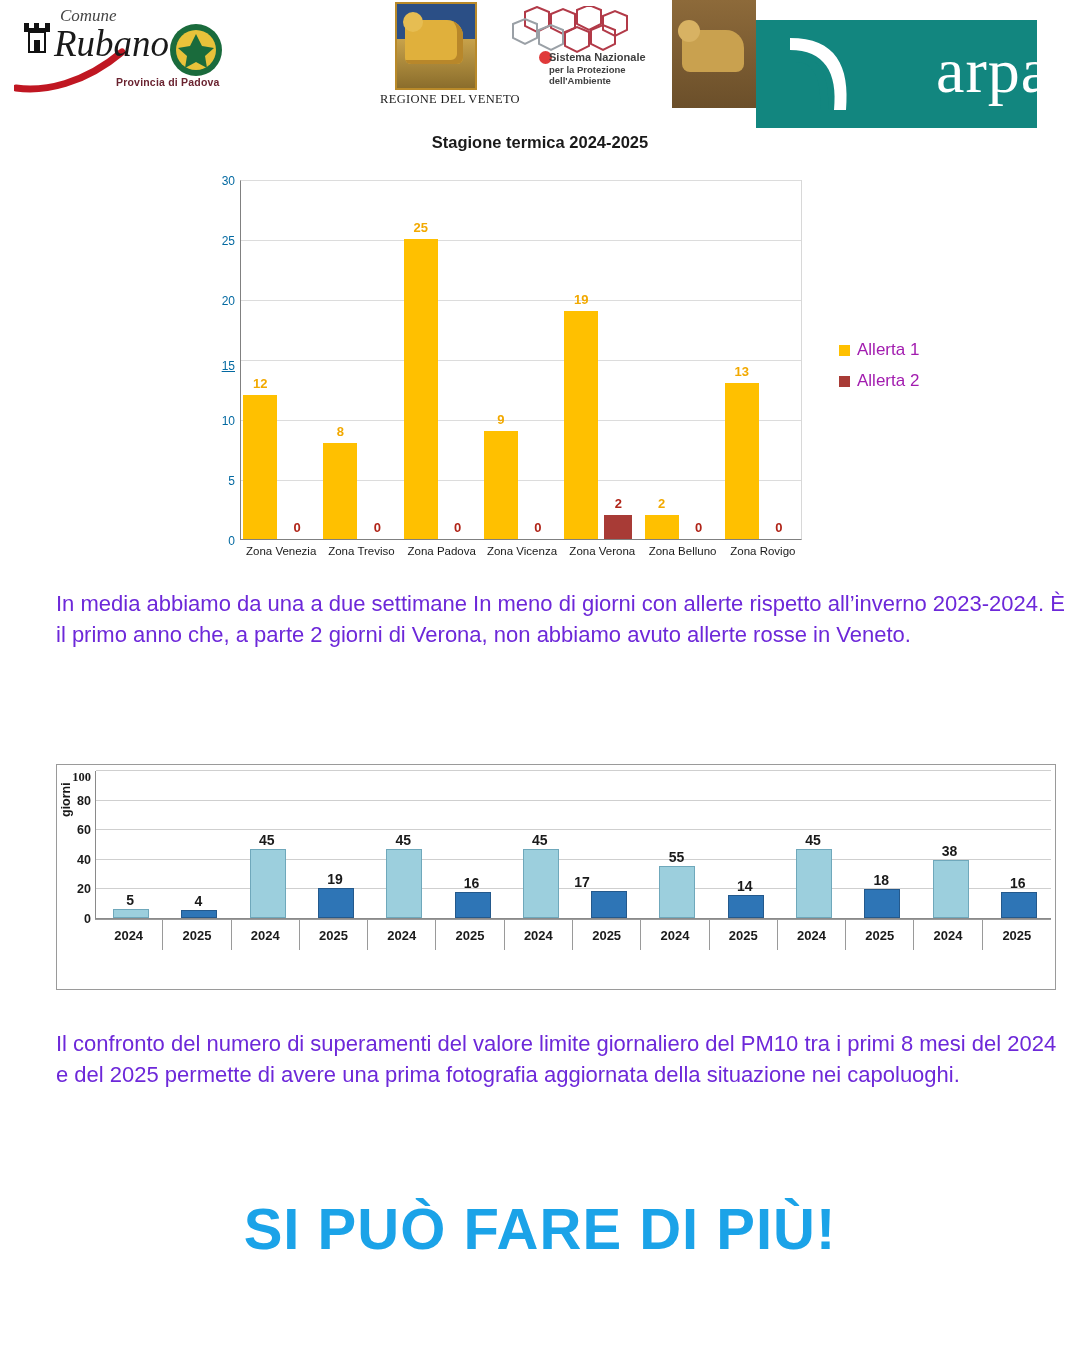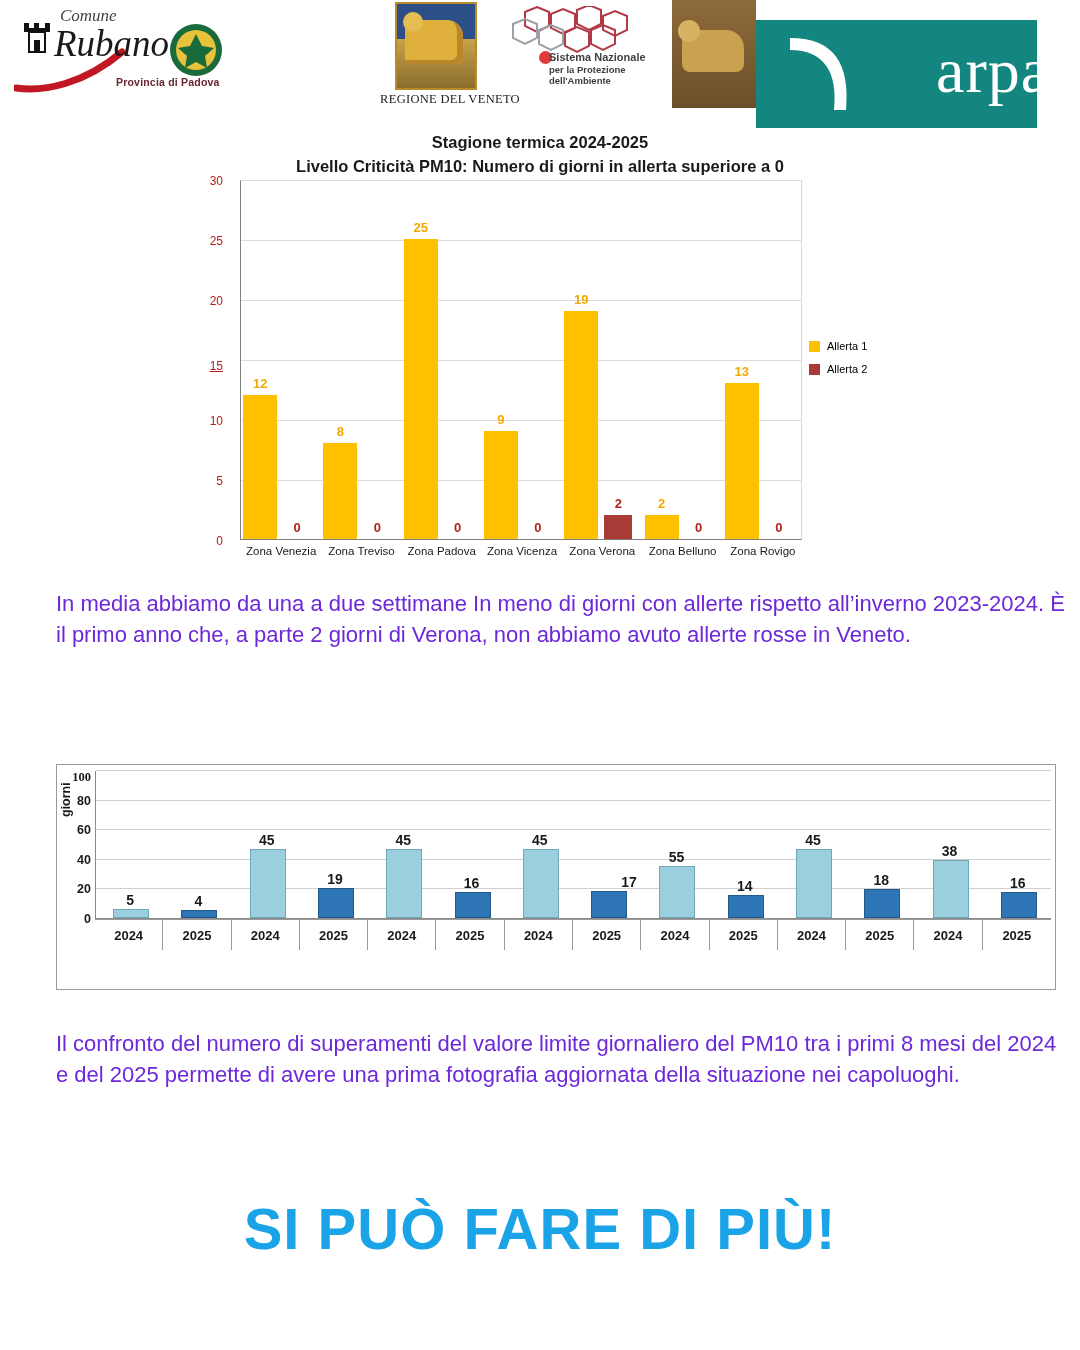--- a/index.html
+++ b/index.html
@@ -111,41 +111,41 @@
     font-size:16.5px;font-weight:bold;color:#1a1a1a;line-height:24px;
   }
   .c1-plot{
     position:absolute;left:240px;top:62px;width:562px;height:360px;
     border-left:1px solid #808080;border-bottom:1px solid #808080;
     border-top:1px solid #d8d8d8;border-right:1px solid #d8d8d8;
     box-sizing:border-box;
   }
   .c1-gl{position:absolute;left:0;width:100%;height:1px;background:#dcdcdc;}
   .c1-ytick{
-    position:absolute;right:100%;margin-right:18px;
-    font-size:12px;color:#b91c1c;transform:translateY(-50%);
+    position:absolute;right:100%;margin-right:6px;
+    font-size:12px;color:#0369a1;transform:translateY(-50%);
     width:34px;text-align:right;
   }
   .c1-group{position:absolute;bottom:0;height:100%;}
   .bar{position:absolute;bottom:0;}
   .bar.a1{background:#ffc000;}
   .bar.a2{background:#a83b36;}
   .barlab{
     position:absolute;left:50%;transform:translateX(-50%);
     font-size:13px;font-weight:bold;white-space:nowrap;
   }
   .barlab.a1{color:#f2a900;}
   .barlab.a2{color:#b02418;}
   .c1-xtick{
     position:absolute;top:100%;margin-top:6px;left:50%;
     transform:translateX(-50%);
     font-size:11.5px;color:#1a1a1a;white-space:nowrap;
   }
   .c1-legend{
-    position:absolute;left:809px;top:222px;font-size:11px;color:#000000;
+    position:absolute;left:839px;top:222px;font-size:17px;color:#a21caf;
   }
   .c1-legend div{margin-bottom:11px;display:flex;align-items:center;}
   .sw{display:inline-block;width:11px;height:11px;margin-right:7px;}
   .sw.a1{background:#ffc000;}
   .sw.a2{background:#a83b36;}
 
   
   .para{
     font-size:22px;line-height:31px;color:#6d28d9;
     margin:0 56px;
@@ -279,21 +279,20 @@
         <path d="M20 22 C 44 24, 54 44, 52 78 L 44 78 C 46 48, 38 30, 20 30 Z" fill="#12867f"></path>
       </svg>
       <div class="arpav-word">arpav</div>
     </div>
   </div>
 </div>
 
 <div class="chart1-wrap">
   <div class="c1-title">
     <div>Stagione termica 2024-2025</div>
-    <div>Livello Criticità PM10: Numero di giorni in allerta superiore a 0</div>
   </div>
 
   <div class="c1-plot" id="c1plot">
       <div class="c1-ytick" style="top: 360px;">0</div>
       <div class="c1-gl" style="top: 299px;"></div>
       <div class="c1-ytick" style="top: 300px;">5</div>
       <div class="c1-gl" style="top: 239px;"></div>
       <div class="c1-ytick" style="top: 240px;">10</div>
       <div class="c1-gl" style="top: 179px;"></div>
       <div class="c1-ytick" style="top: 185px; text-decoration: underline;">15</div>
@@ -385,21 +384,21 @@
         <div class="c2-val" style="left: 170.714px; bottom: 69.6px;">45</div>
         <div class="c2-bar y2025" style="left: 222px; height: 28.12px;"></div>
         <div class="c2-val" style="left: 239px; bottom: 31.12px;">19</div>
         <div class="c2-bar y2024" style="left: 290.286px; height: 66.6px;"></div>
         <div class="c2-val" style="left: 307.286px; bottom: 69.6px;">45</div>
         <div class="c2-bar y2025" style="left: 358.571px; height: 23.68px;"></div>
         <div class="c2-val" style="left: 375.571px; bottom: 26.68px;">16</div>
         <div class="c2-bar y2024" style="left: 426.857px; height: 66.6px;"></div>
         <div class="c2-val" style="left: 443.857px; bottom: 69.6px;">45</div>
         <div class="c2-bar y2025" style="left: 495.143px; height: 25.16px;"></div>
-        <div class="c2-val" style="left: 533px; bottom: 28.16px;">17</div>
+        <div class="c2-val" style="left: 486px; bottom: 28.16px;">17</div>
         <div class="c2-bar y2024" style="left: 563.429px; height: 50.32px;"></div>
         <div class="c2-val" style="left: 580.429px; bottom: 53.32px;">55</div>
         <div class="c2-bar y2025" style="left: 631.714px; height: 20.72px;"></div>
         <div class="c2-val" style="left: 648.714px; bottom: 23.72px;">14</div>
         <div class="c2-bar y2024" style="left: 700px; height: 66.6px;"></div>
         <div class="c2-val" style="left: 717px; bottom: 69.6px;">45</div>
         <div class="c2-bar y2025" style="left: 768.286px; height: 26.64px;"></div>
         <div class="c2-val" style="left: 785.286px; bottom: 29.64px;">18</div>
         <div class="c2-bar y2024" style="left: 836.571px; height: 56.24px;"></div>
         <div class="c2-val" style="left: 853.571px; bottom: 59.24px;">38</div>

